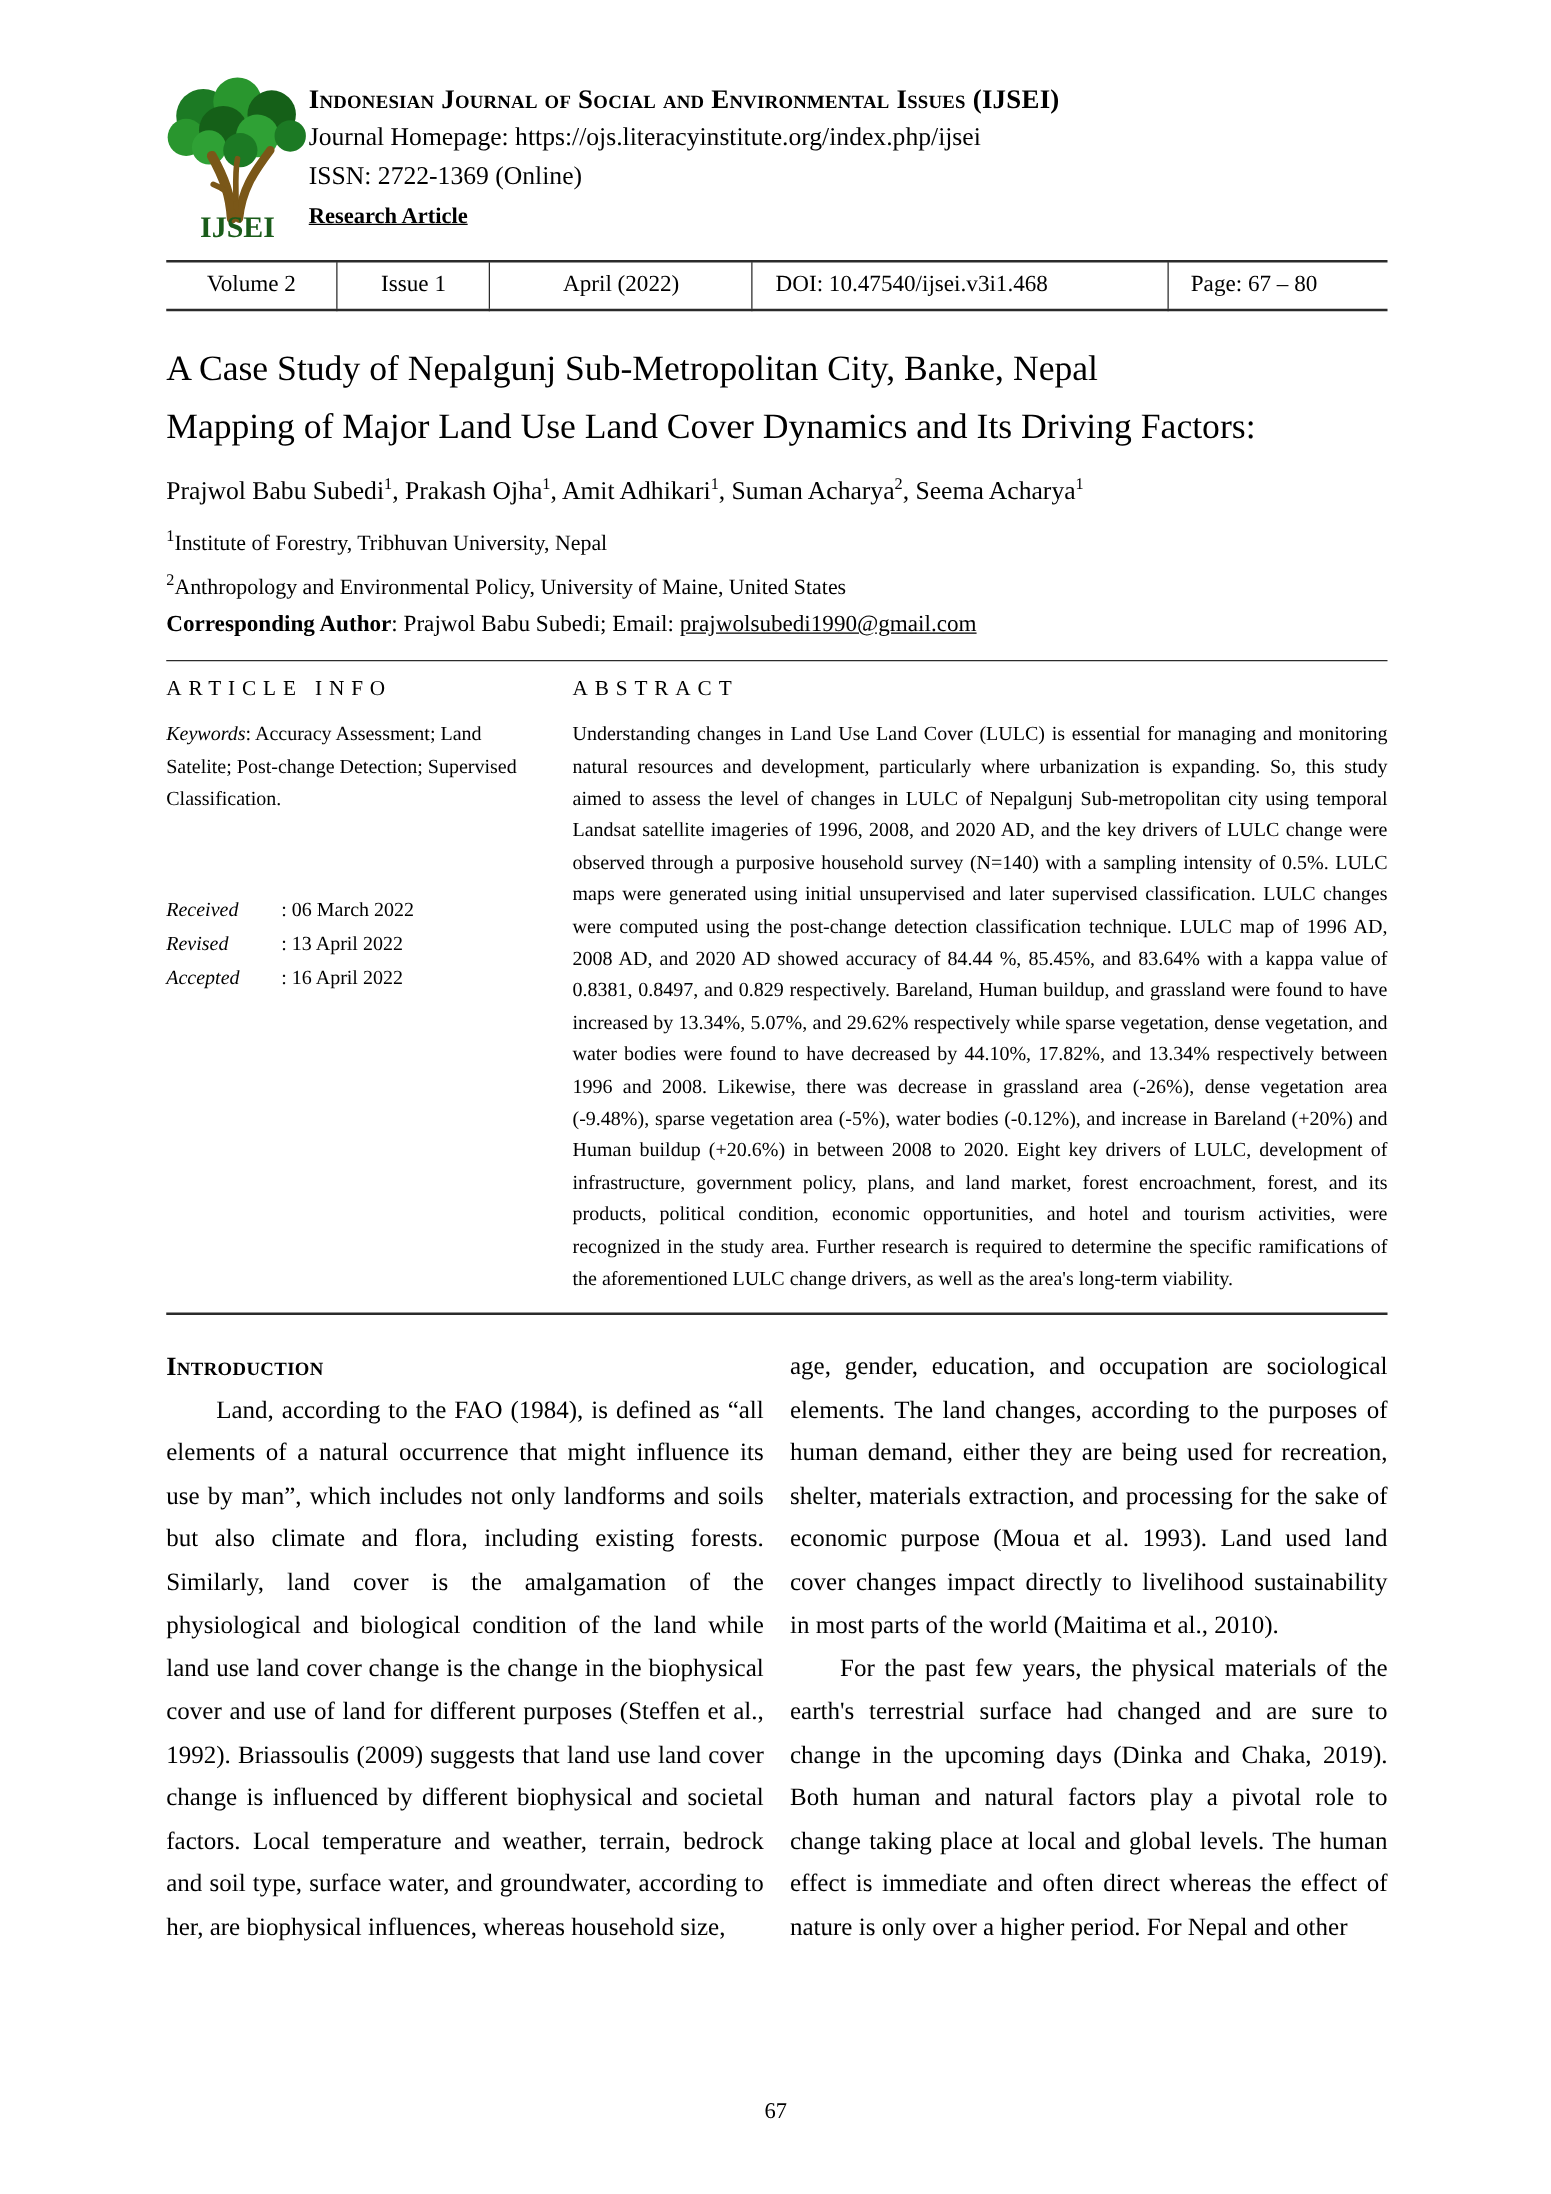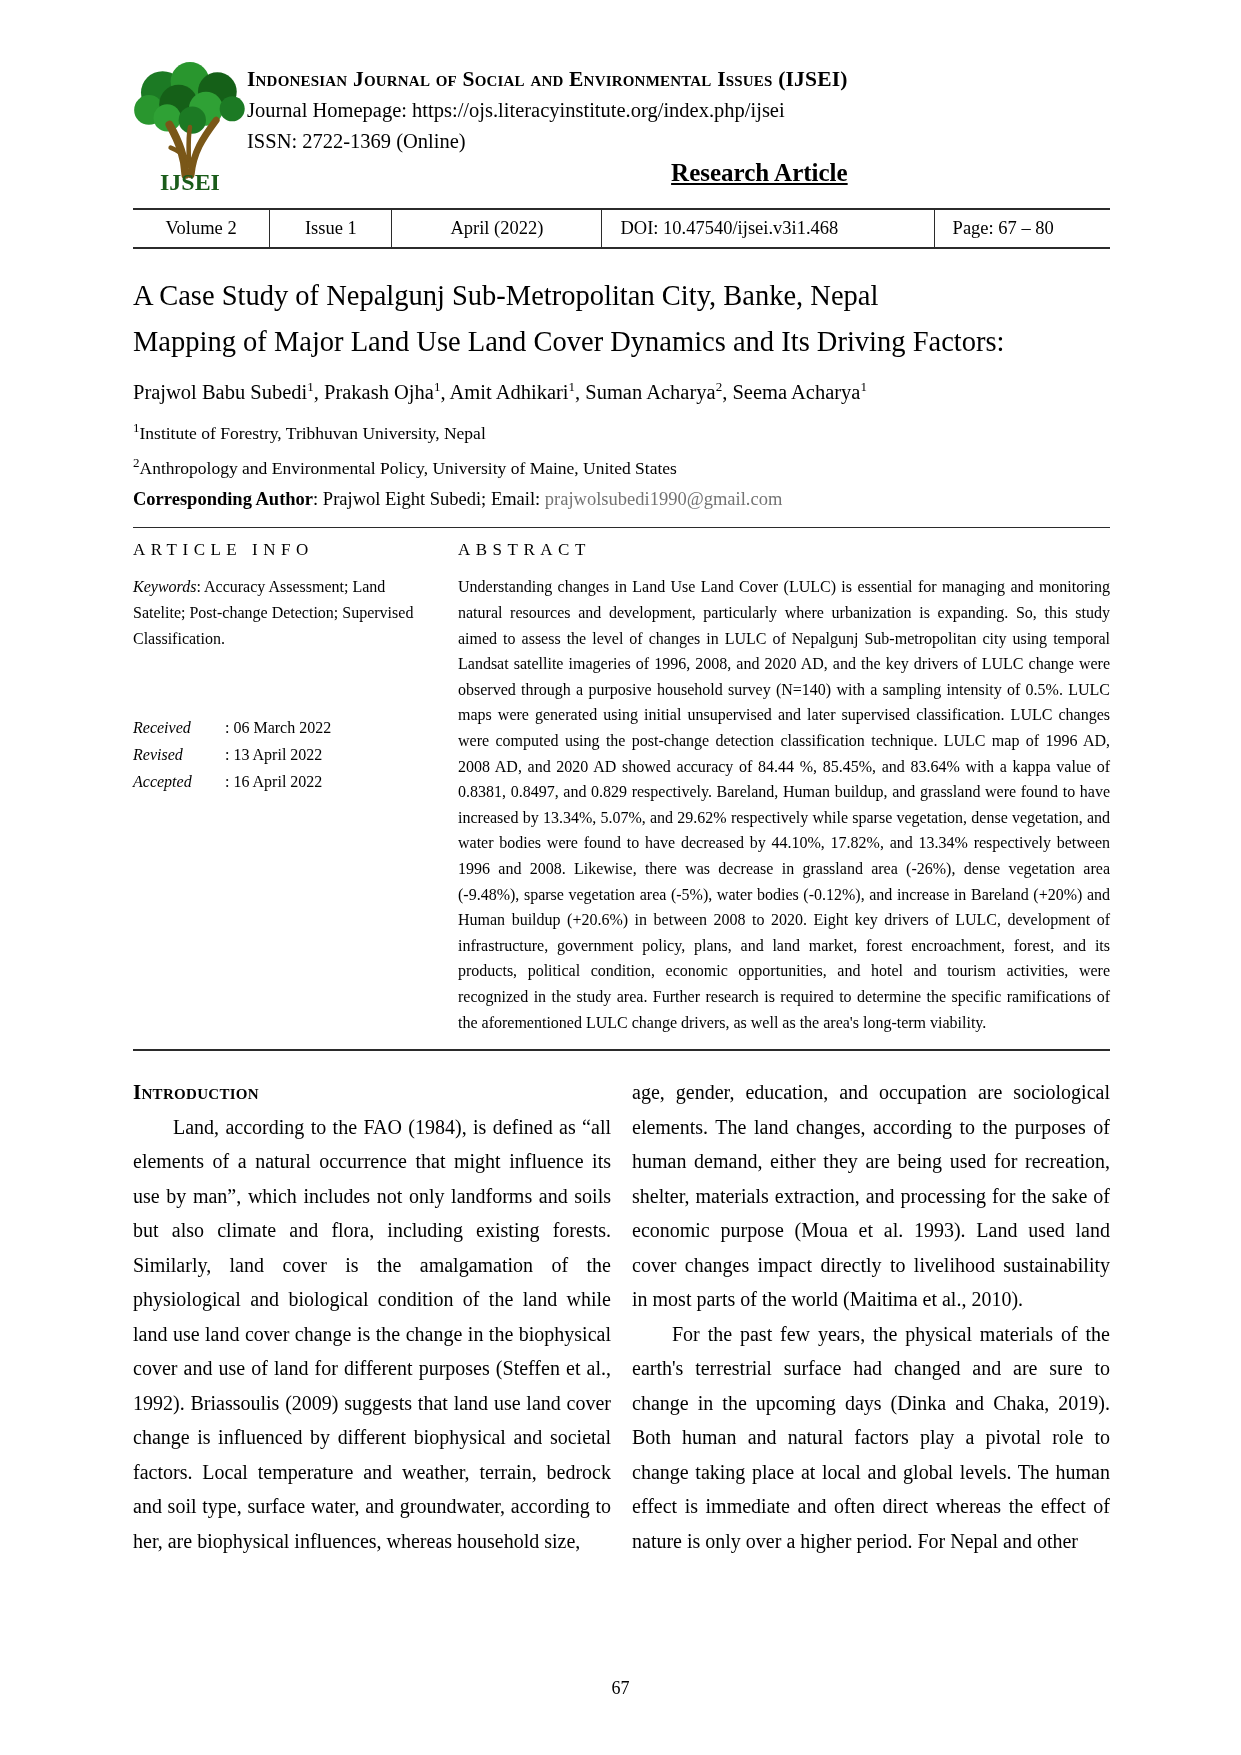--- a/index.html
+++ b/index.html
@@ -12,37 +12,37 @@
 
   
   .header { display:flex; align-items:flex-start; }
   .logo { width:114px; height:134px; flex:0 0 auto; }
   .header-text { padding-top:4px; }
   .journal-title {
     font-weight:bold; font-size:21.5px; line-height:31px;
     font-variant:small-caps; letter-spacing:.2px;
   }
   .journal-line { font-size:20.5px; line-height:31px; }
-  .article-type { font-size:25px; line-height:31px; font-weight:bold; text-decoration:underline;text-align:right; }
+  .article-type { font-size:18px; line-height:31px; font-weight:bold; text-decoration:underline; }
 
   
   .meta-table { width:100%; border-collapse:collapse; margin-top:14px;
     border-top:2px solid #2b2b2b; border-bottom:2px solid #2b2b2b; }
   .meta-table td { border-left:1.5px solid #2b2b2b; font-size:18.5px; padding:8px 6px; text-align:center; }
   .meta-table td:first-child { border-left:none; }
   .meta-table td.left { text-align:left; padding-left:18px; }
 
   
   .article-title { margin-top:24px; font-size:28.5px; line-height:46px; }
   .authors { margin-top:14px; font-size:20.5px; }
   .authors sup, .affil sup { font-size:13px; }
   .affiliations { margin-top:9px; }
   .affil { font-size:17.5px; line-height:30px; }
   .corresponding { margin-top:7px; font-size:18.5px; }
-  .email-link { color:#737373; cursor:pointer; }
+  .email-link { color:#000000; text-decoration:underline; cursor:pointer; }
 
   .rule { border:none; border-top:1.8px solid #2b2b2b; margin-top:17px; }
   .rule2 { border:none; border-top:2px solid #2b2b2b; }
 
   
   .info-abstract { display:flex; padding:12px 0 14px 0; }
   .info-col { width:305px; flex:0 0 auto; margin-right:20px; }
   .abstract-col { flex:1; }
   .block-heading { font-size:17px; letter-spacing:5.5px; margin-bottom:14px; }
   .keywords { font-size:16px; line-height:26px; }
@@ -109,21 +109,21 @@
   <div class="authors">
     <span><span>Prajwol Babu Subedi</span><sup>1</sup></span><span><span>, Prakash Ojha</span><sup>1</sup></span><span><span>, Amit Adhikari</span><sup>1</sup></span><span><span>, Suman Acharya</span><sup>2</sup></span><span><span>, Seema Acharya</span><sup>1</sup></span>
   </div>
 
   <div class="affiliations">
     <div class="affil"><sup>1</sup><span>Institute of Forestry, Tribhuvan University, Nepal</span></div>
     <div class="affil"><sup>2</sup><span>Anthropology and Environmental Policy, University of Maine, United States</span></div>
   </div>
 
   <div class="corresponding">
-    <b>Corresponding Author</b><span>: Prajwol Eight Subedi; Email: </span><a class="email-link">prajwolsubedi1990@gmail.com</a>
+    <b>Corresponding Author</b><span>: Prajwol Babu Subedi; Email: </span><a class="email-link">prajwolsubedi1990@gmail.com</a>
   </div>
 
   <hr class="rule">
 
   <div class="info-abstract">
     <div class="info-col">
       <div class="block-heading">ARTICLE INFO</div>
       <div class="keywords">
         <i>Keywords</i><span>: Accuracy Assessment; Land Satelite; Post-change Detection; Supervised Classification.</span>
       </div>

